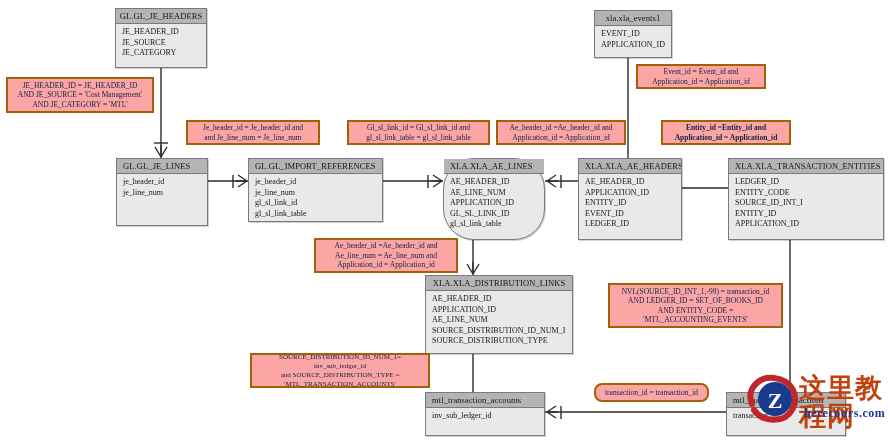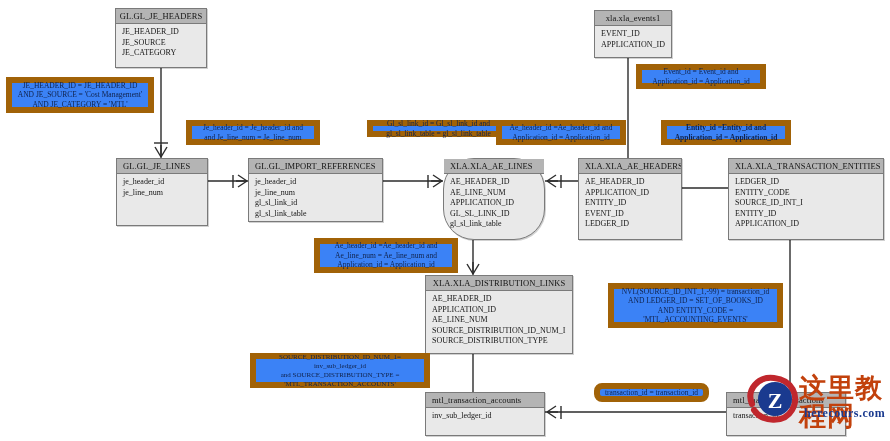--- a/index.html
+++ b/index.html
@@ -54,22 +54,22 @@
   }
   .entity .field {
     font-size: 8px;
     line-height: 10.5px;
     color: #161616;
     white-space: nowrap;
   }
   .note {
     position: absolute;
     box-sizing: border-box;
-    background: #3b82f6;
-    border: 6px solid #a16207;
+    background: #fca5a5;
+    border: 2px solid #a16207;
     color: #10224a;
     font-size: 7.5px;
     line-height: 9.5px;
     text-align: center;
     padding: 2px 3px;
     white-space: pre-line;
     display: flex;
     align-items: center;
     justify-content: center;
   }
@@ -248,21 +248,21 @@
     </div>
   </div>
 
   <div class="note" style="left:6px; top:77px; width:148px; height:36px;">JE_HEADER_ID = JE_HEADER_ID
 AND JE_SOURCE = 'Cost Management'
 AND JE_CATEGORY = 'MTL'</div>
 
   <div class="note" style="left:186px; top:120px; width:134px; height:25px;">Je_header_id = Je_header_id and
 and Je_line_num =  Je_line_num</div>
 
-  <div class="note" style="left:347px; top:120px; width:143px; height:17px;margin-left:20px;">Gl_sl_link_id = Gl_sl_link_id and
+  <div class="note" style="left:347px; top:120px; width:143px; height:25px;">Gl_sl_link_id = Gl_sl_link_id and
 gl_sl_link_table = gl_sl_link_table</div>
 
   <div class="note" style="left:496px; top:120px; width:130px; height:25px;">Ae_header_id =Ae_header_id and
 Application_id = Application_id</div>
 
   <div class="note" style="left:661px; top:120px; width:130px; height:25px;font-weight:bold;">Entity_id =Entity_id and
 Application_id = Application_id</div>
 
   <div class="note" style="left:636px; top:64px; width:130px; height:25px;">Event_id = Event_id and
 Application_id = Application_id</div>

